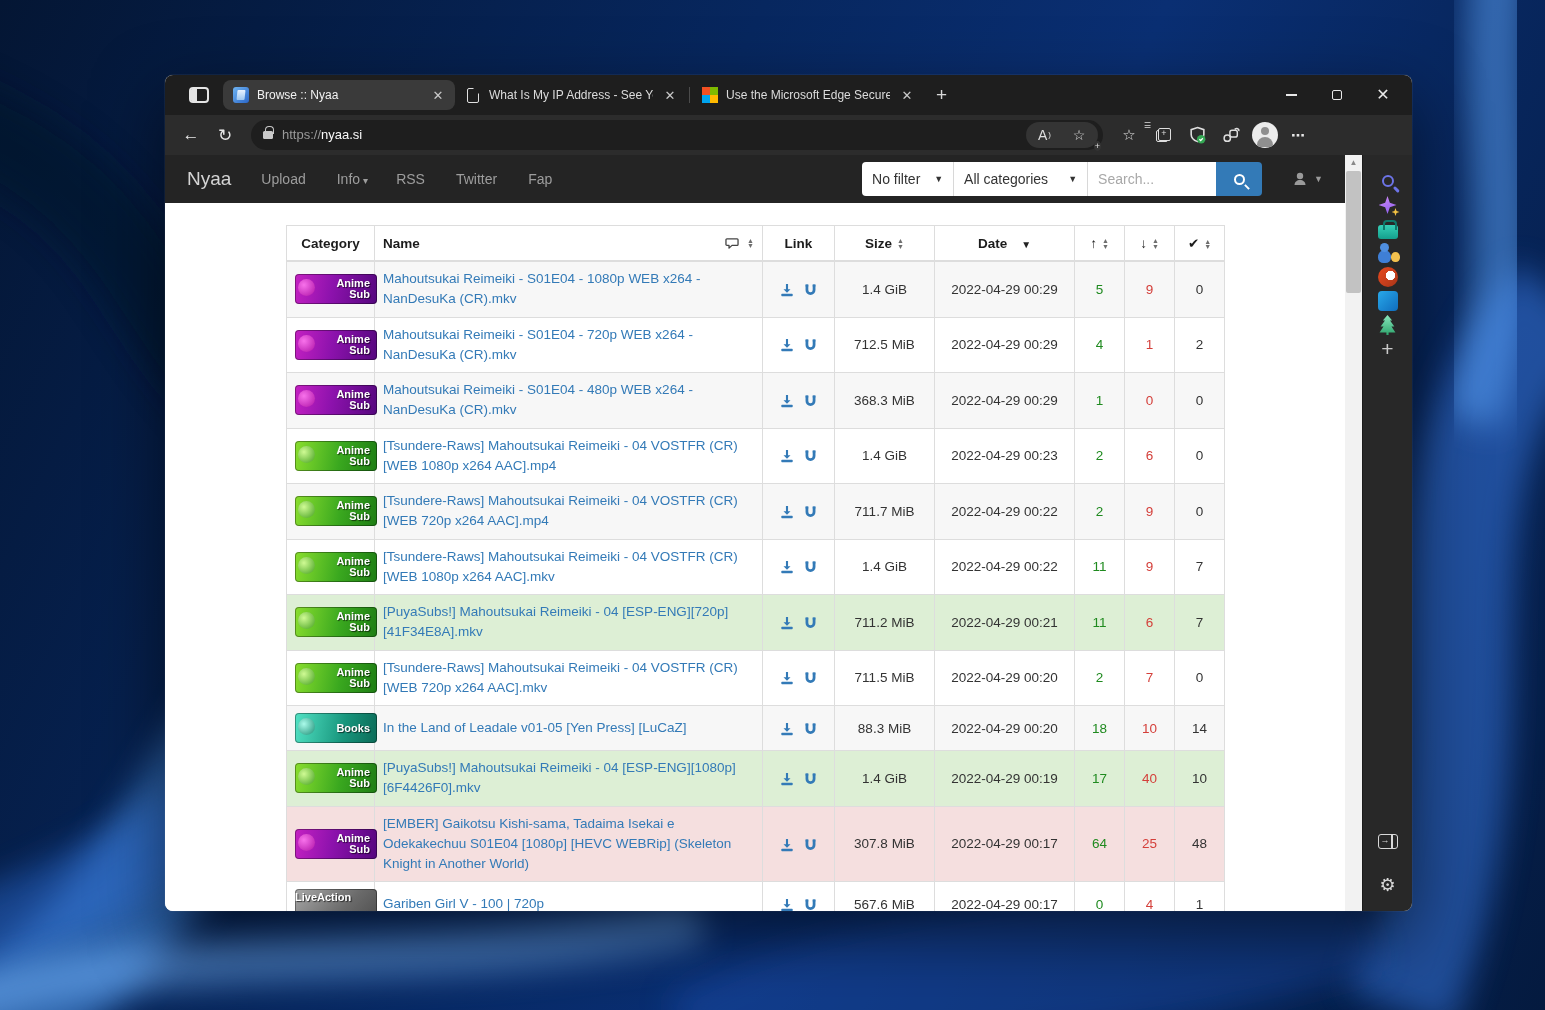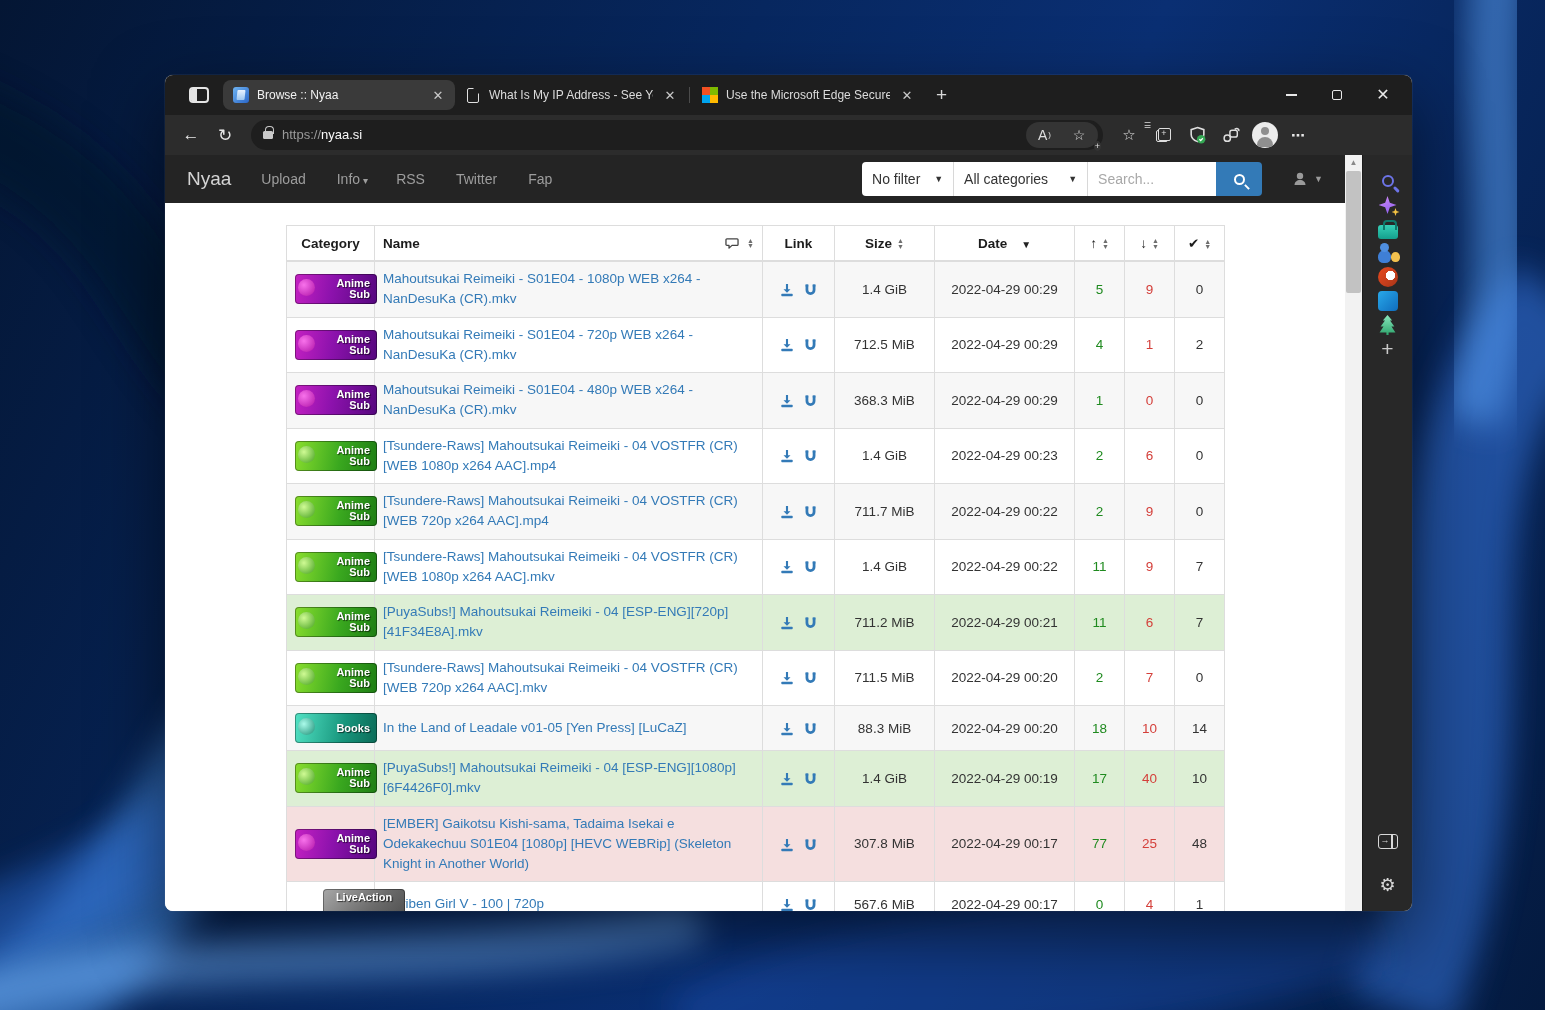--- a/index.html
+++ b/index.html
@@ -109,21 +109,21 @@
   
   .badge-cat { display:flex; flex-direction:column; justify-content:center; align-items:flex-end; width:82px; height:30px; border-radius:4px; padding:1px 7px 2px 0; position:relative; overflow:hidden; text-decoration:none; box-shadow:inset 0 0 0 1px rgba(0,0,0,.35); }
   .badge-cat::before { content:''; position:absolute; left:3px; top:5px; width:17px; height:17px; border-radius:50%; opacity:.9; }
   .badge-cat span { position:relative; color:#fff; font-size:11px; font-weight:bold; line-height:10px; text-shadow:1px 1px 1px rgba(0,0,0,.65); }
   .badge-purple { background:linear-gradient(100deg,#c521c2 0%,#8d12ad 45%,#55077e 100%); }
   .badge-purple::before { background:radial-gradient(circle at 35% 35%,#ff7bf0,#b011a5); }
   .badge-green { background:linear-gradient(100deg,#8ade2e 0%,#3aa81f 55%,#1e7d14 100%); }
   .badge-green::before { background:radial-gradient(circle at 35% 35%,#d9ffa0,#3f9c1e); }
   .badge-books { background:linear-gradient(100deg,#52e2c4 0%,#17957c 60%,#0c6b58 100%); justify-content:center; }
   .badge-books::before { background:radial-gradient(circle at 35% 35%,#b6fff0,#16876e); }
-  .badge-live { background:linear-gradient(135deg,#a8a8a8 0%,#6b6b6b 60%,#4f4f4f 100%); align-items:center; justify-content:flex-start; padding:3px 0 0;margin-left:28px; }
+  .badge-live { background:linear-gradient(135deg,#a8a8a8 0%,#6b6b6b 60%,#4f4f4f 100%); align-items:flex-start; justify-content:flex-start; padding:3px 0 0; }
   .badge-live::before { display:none; }
   .bl2 { margin-top:1px; }
   .bl2:empty { display:none; }
 
   
   .page-scrollbar { width:17px; background:#f2f2f2; position:relative; flex:0 0 auto; }
   .page-scrollbar .sb-arrow { position:absolute; top:3px; left:0; right:0; text-align:center; font-size:8px; color:#8a8a8a; }
   .page-scrollbar .sb-thumb { position:absolute; top:16px; left:1px; width:15px; height:122px; background:#c2c2c2; border-radius:2px; }
 
   
@@ -584,21 +584,21 @@
                       <rect x="1.5" y="12.2" width="13" height="2.8" rx="0.8"></rect>
                     </svg>
       <svg width="13" height="14" viewBox="0 0 16 16">
                       <path fill="none" stroke="#337ab7" stroke-width="3.4" d="M3.6 2 v6 a4.4 4.4 0 0 0 8.8 0 V2"></path>
                       <rect x="1.9" y="1" width="3.4" height="2.6" fill="#337ab7"></rect>
                       <rect x="10.7" y="1" width="3.4" height="2.6" fill="#337ab7"></rect>
                     </svg>
     </td>
     <td class="c-size">307.8 MiB</td>
     <td class="c-date">2022-04-29 00:17</td>
-    <td class="c-s">77</td>
+    <td class="c-s">64</td>
     <td class="c-l">25</td>
     <td class="c-c">48</td>
   </tr>
                 <tr>
     <td class="c-cat">
                     <a class="badge-cat badge-live">
                       <span class="bl1">LiveAction</span>
                     </a>
                   </td>
     <td class="c-name"><a>Gariben Girl V - 100 | 720p</a></td>

